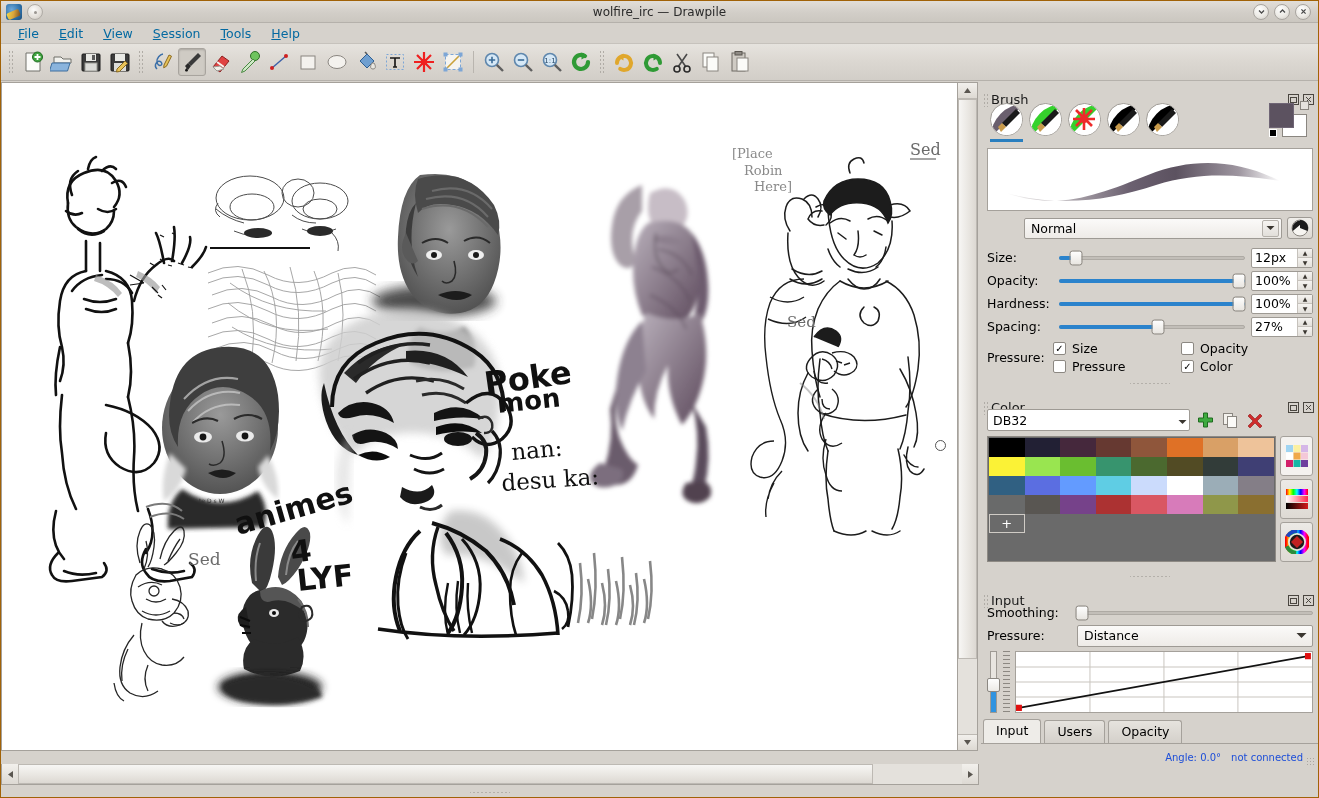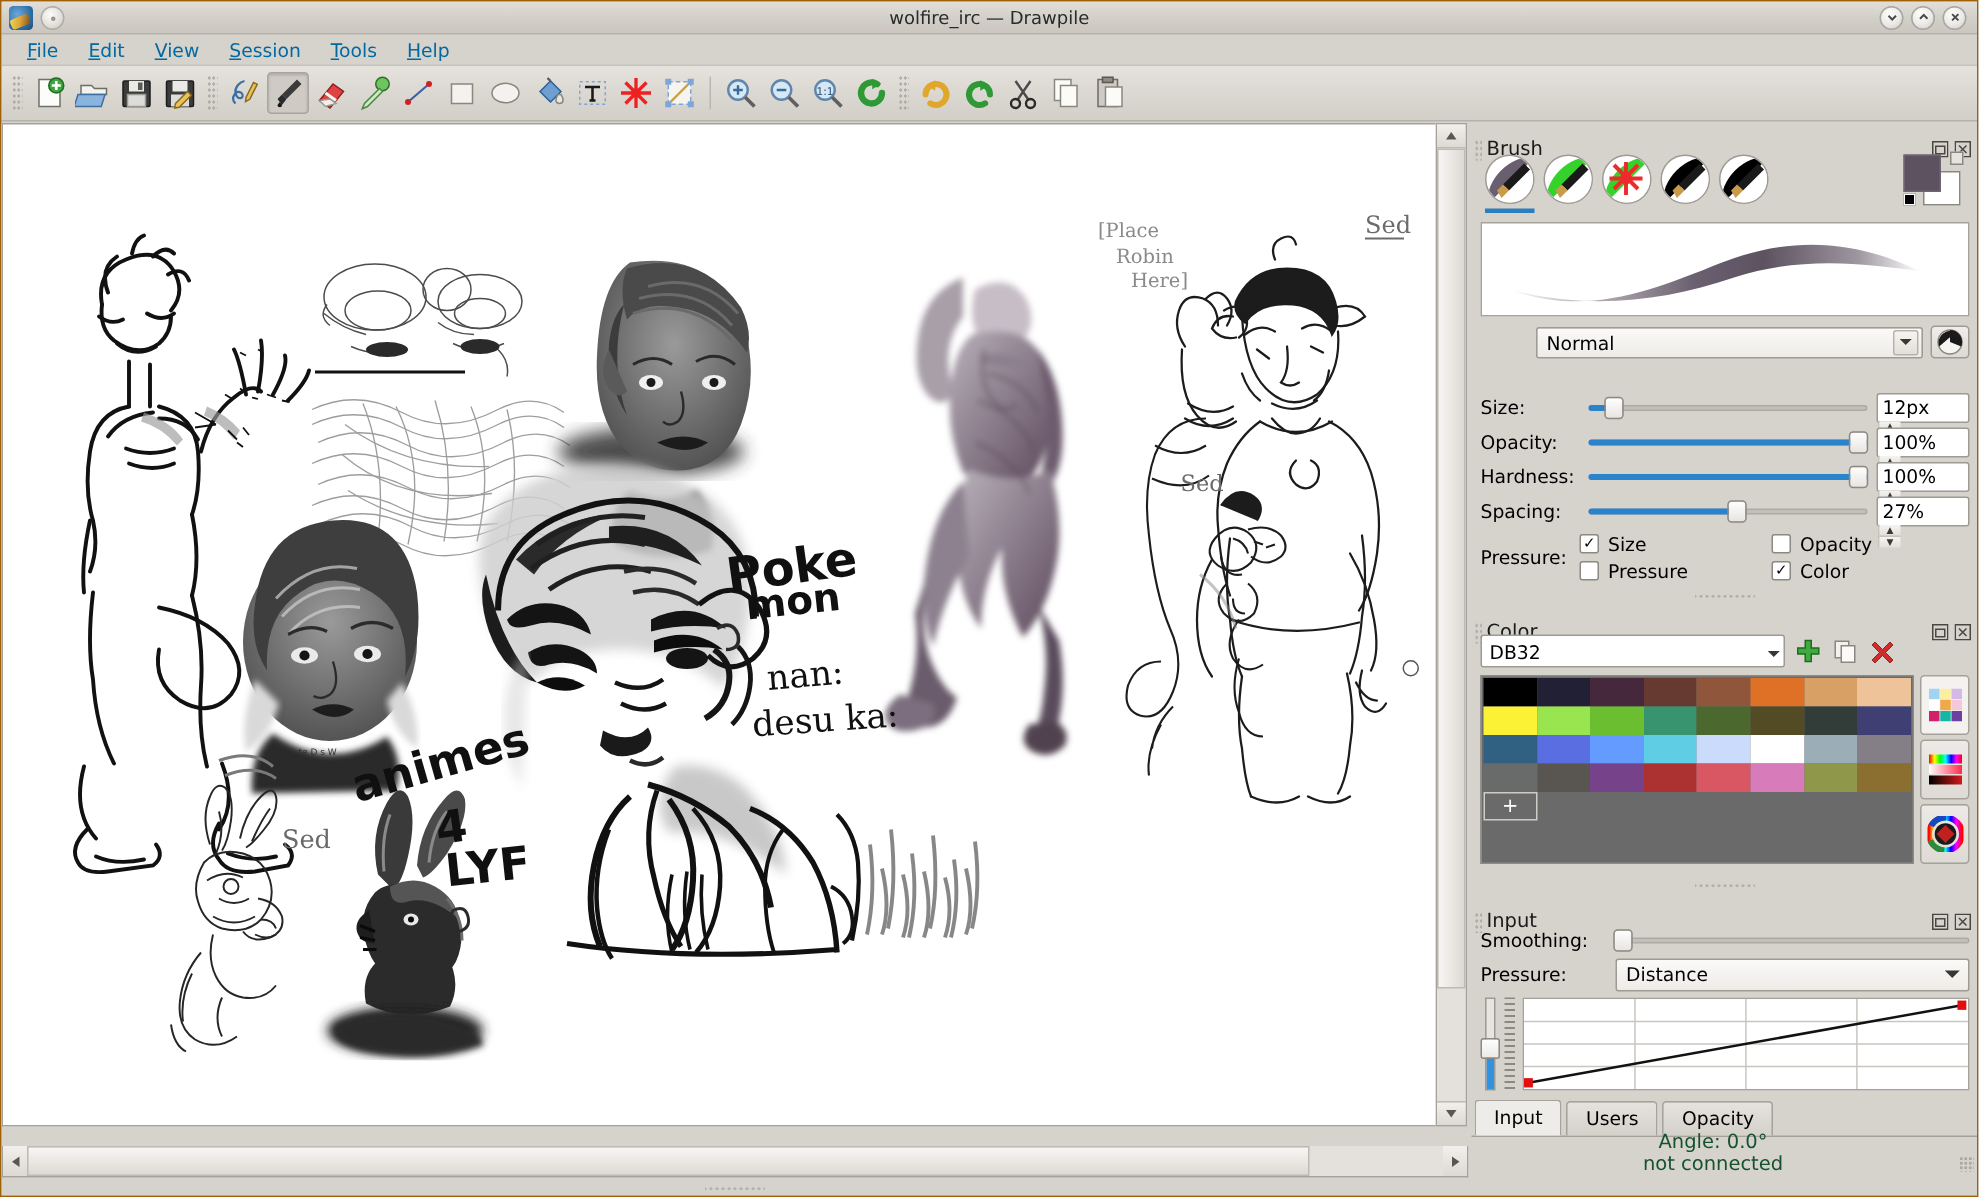--- a/index.html
+++ b/index.html
@@ -236,21 +236,21 @@
   .fgbg .resetbox {
     position: absolute; left: 0; bottom: 0; width: 8px; height: 8px;
     background: #000; border: 1px solid #fff;
   }
 
   .brush-preview {
     height: 63px; background: #fff; border: 1px solid #a5a19b;
     margin: 2px 0 6px 0; position: relative; overflow: hidden;
   }
 
-  .blend-row { display: flex; gap: 5px; align-items: center; margin-bottom: 21px; padding-left: 37px; }
+  .blend-row { display: flex; gap: 5px; align-items: center; margin-bottom: 7px; padding-left: 37px; }
   .combo {
     flex: 1 1 auto; height: 21px;
     background: linear-gradient(180deg,#fbfaf9,#eeebe7);
     border: 1px solid #9e9a94; border-radius: 2px;
     display: flex; align-items: center; padding: 0 2px 0 6px;
     font-size: 12.5px;
   }
   .combo .cval { flex: 1 1 auto; }
   .combo .arrowbox {
     width: 17px; height: 17px; display: flex; align-items: center; justify-content: center;
@@ -278,21 +278,21 @@
     position: absolute; left: 0; height: 4px; border-radius: 2px;
     background: #2b83cc; top: 50%; transform: translateY(-50%);
   }
   .track .knob {
     position: absolute; width: 13px; height: 15px; border-radius: 3px;
     background: linear-gradient(180deg,#fefefe,#e8e5e0);
     border: 1px solid #8c8882; top: 50%; transform: translate(-50%,-50%);
   }
   .spin {
     width: 62px; height: 20px; display: flex;
-    border: 1px solid #9e9a94; background: #fff; border-radius: 2px; flex-direction: column;
+    border: 1px solid #9e9a94; background: #fff; border-radius: 2px;
   }
   .spin .sval { flex: 1 1 auto; padding: 0 3px; font-size: 12.5px; line-height: 18px; }
   .spin .btns { width: 15px; display: flex; flex-direction: column;
     border-left: 1px solid #c6c2bc; }
   .spin .btns div {
     flex: 1 1 50%; display: flex; align-items: center; justify-content: center;
     font-size: 6px; color: #3a3630;
     background: linear-gradient(180deg,#f5f3f0,#e3e0db);
   }
   .spin .btns div:first-child { border-bottom: 1px solid #c6c2bc; }
@@ -379,21 +379,21 @@
   }
   .tab {
     padding: 3px 12px 4px; font-size: 12.5px;
     background: linear-gradient(180deg,#e6e3de,#d4d0ca);
     border: 1px solid #a5a19b; border-bottom: none;
     border-radius: 3px 3px 0 0;
   }
   .tab.sel { background: #eeece8; padding-bottom: 5px; }
   .statusbar {
     height: 26px; display: flex; align-items: center; justify-content: flex-end;
-    padding-right: 16px; font-size: 13px; color: #14532d; position: relative; flex-direction: column;
+    padding-right: 16px; font-size: 10px; color: #1d4ed8; position: relative;
   }
   .grip-corner {
     position: absolute; right: 3px; bottom: 3px; width: 10px; height: 10px;
     background-image: radial-gradient(#aaa6a0 40%, transparent 41%);
     background-size: 3px 3px;
   }
 </style>
 </head>
 <body>
 

